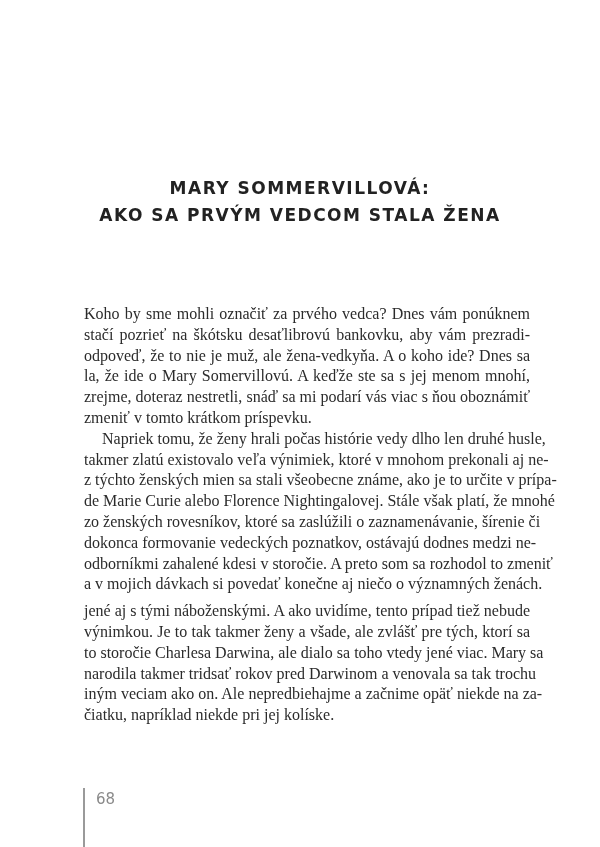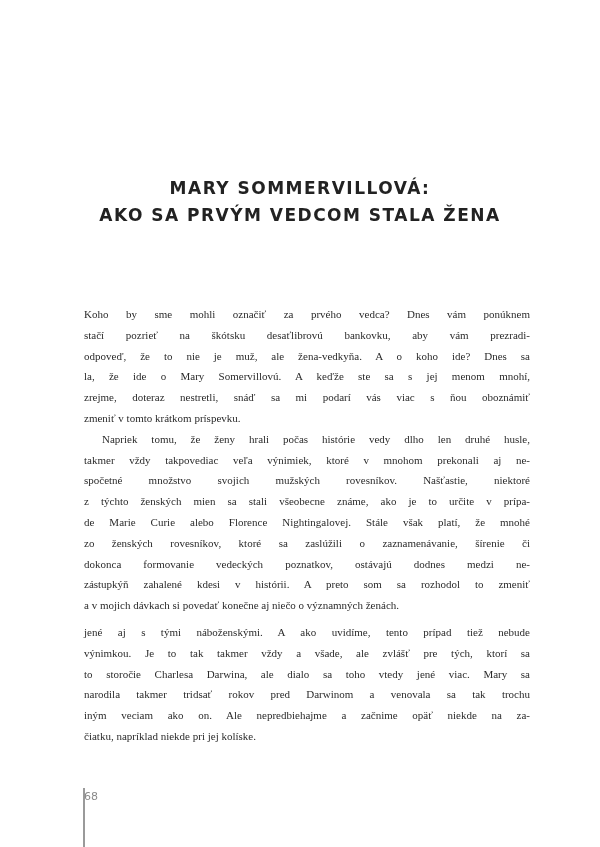--- a/index.html
+++ b/index.html
@@ -17,36 +17,36 @@
     line-height: 27px;
     letter-spacing: 1.6px;
     color: #222222;
     transform: scaleX(0.92);
     transform-origin: 300px 0;
   }
   .title div { white-space: nowrap; }
   .body-text {
     position: absolute; left: 84px; top: 304px; width: 446px;
     font-family: "Liberation Serif", "DejaVu Serif", serif;
-    font-size: 11px;
+    font-size: 16px;
     line-height: 20.8px;
     color: #2b2b2b;
     text-align: justify;
     hyphens: manual;
   }
   .line { display: block; white-space: nowrap; text-align: justify; text-align-last: justify; height: 20.8px; }
   .line.last { text-align-last: left; }
   .indent { padding-left: 18px; font-family: Liberation Serif, serif; }
   .para-gap { height: 6px; }
   .rule {
     position: absolute; left: 83px; top: 788px; width: 1.5px; height: 59px; background: #9a9a9a;
   }
   .page-number {
-    position: absolute; left: 84px; top: 790px;
-    font-family: "DejaVu Sans", sans-serif; font-size: 11px; color: #8a8a8a;
+    position: absolute; left: 96px; top: 790px;
+    font-family: "DejaVu Sans", sans-serif; font-size: 15px; color: #8a8a8a;
   }
 </style>
 </head>
 <body>
 
 <div class="page">
   <div class="title">
     <div>MARY SOMMERVILLOVÁ:</div>
     <div>AKO SA PRVÝM VEDCOM STALA ŽENA</div>
   </div>
@@ -55,33 +55,32 @@
     <div>
       <span class="line">Koho by sme mohli označiť za prvého vedca? Dnes vám ponúknem</span>
       <span class="line">stačí pozrieť na škótsku desaťlibrovú bankovku, aby vám prezradi-</span>
       <span class="line">odpoveď, že to nie je muž, ale žena-vedkyňa. A o koho ide? Dnes sa</span>
       <span class="line">la, že ide o Mary Somervillovú. A keďže ste sa s jej menom mnohí,</span>
       <span class="line">zrejme, doteraz nestretli, snáď sa mi podarí vás viac s ňou oboznámiť</span>
       <span class="line last">zmeniť v tomto krátkom príspevku.</span>
     </div>
     <div>
       <span class="line indent">Napriek tomu, že ženy hrali počas histórie vedy dlho len druhé husle,</span>
-      <span class="line">takmer vždy takpovediac veľa výnimiek, ktoré v mnohom prekonali aj ne-</span>
-      <span class="line">spočetné množstvo svojich mužských rovesníkov. Našťastie, niektoré</span>
+      <span class="line">takmer zlatú existovalo veľa výnimiek, ktoré v mnohom prekonali aj ne-</span>
       <span class="line">z týchto ženských mien sa stali všeobecne známe, ako je to určite v prípa-</span>
       <span class="line">de Marie Curie alebo Florence Nightingalovej. Stále však platí, že mnohé</span>
       <span class="line">zo ženských rovesníkov, ktoré sa zaslúžili o zaznamenávanie, šírenie či</span>
       <span class="line">dokonca formovanie vedeckých poznatkov, ostávajú dodnes medzi ne-</span>
-      <span class="line">zástupkýň zahalené kdesi v histórii. A preto som sa rozhodol to zmeniť</span>
+      <span class="line">odborníkmi zahalené kdesi v storočie. A preto som sa rozhodol to zmeniť</span>
       <span class="line last">a v mojich dávkach si povedať konečne aj niečo o významných ženách.</span>
     </div>
     <div class="para-gap"></div>
     <div>
       <span class="line">jené aj s tými náboženskými. A ako uvidíme, tento prípad tiež nebude</span>
-      <span class="line">výnimkou. Je to tak takmer vždy a všade, ale zvlášť pre tých, ktorí sa</span>
+      <span class="line">výnimkou. Je to tak takmer ženy a všade, ale zvlášť pre tých, ktorí sa</span>
       <span class="line">to storočie Charlesa Darwina, ale dialo sa toho vtedy jené viac. Mary sa</span>
       <span class="line">narodila takmer tridsať rokov pred Darwinom a venovala sa tak trochu</span>
       <span class="line">iným veciam ako on. Ale nepredbiehajme a začnime opäť niekde na za-</span>
       <span class="line last">čiatku, napríklad niekde pri jej kolíske.</span>
     </div>
   </div>
 
   <div class="rule"></div>
   <div class="page-number">68</div>
 </div>

